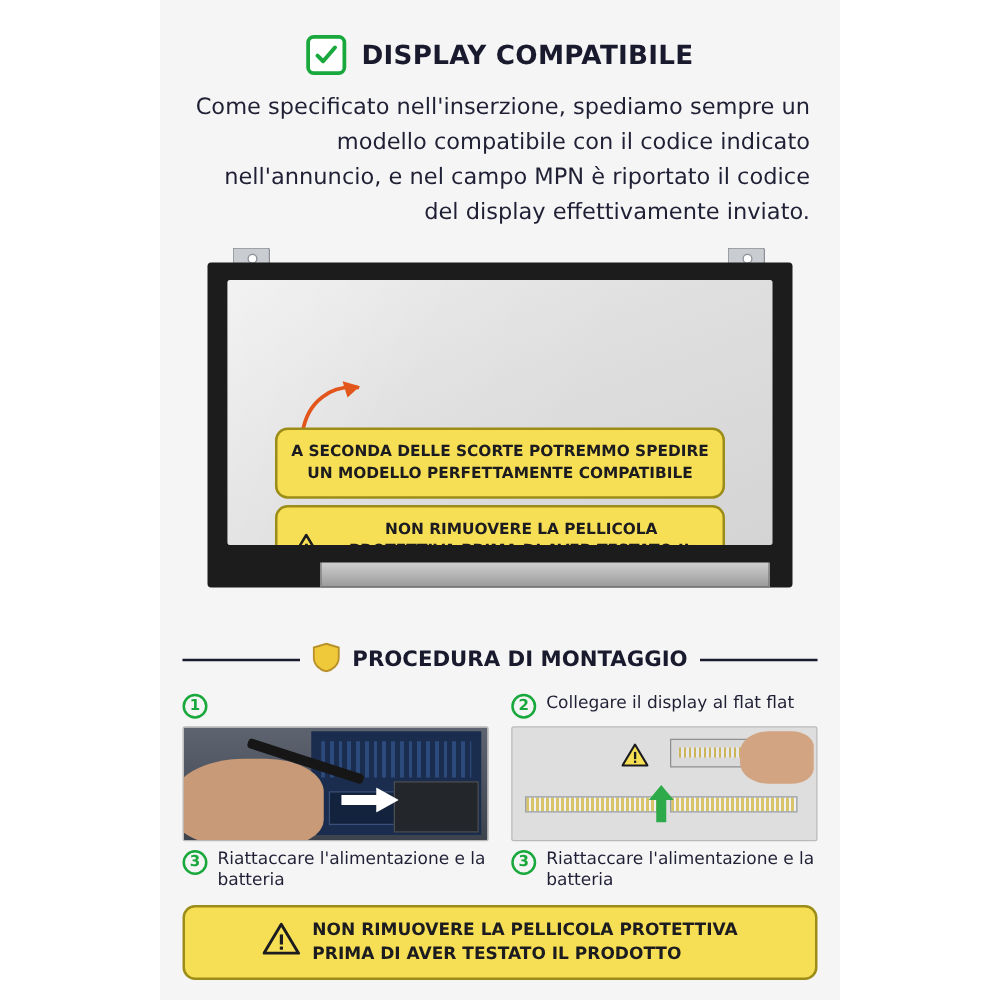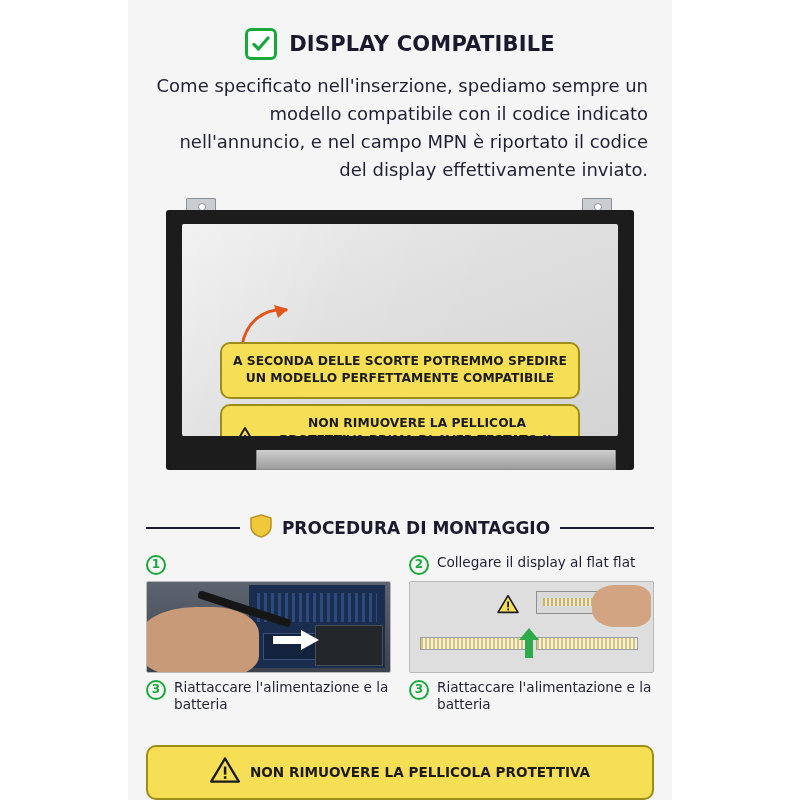--- a/index.html
+++ b/index.html
@@ -265,21 +265,21 @@
     background: #d3a482;
     border-radius: 40% 30% 30% 40%;
   }
   .p2 .warn-small { position: absolute; left: 36%; top: 14%; }
   .p2 .up-arrow { position: absolute; left: 45%; top: 52%; }
 
   
   .bottom-banner {
     position: absolute;
     left: 18px; right: 18px;
-    bottom: 0;
+    bottom: 16px;
     background: #f6df55;
     border: 2px solid #9c8c18;
     border-radius: 10px;
     padding: 9px 12px;
     display: flex;
     align-items: center;
     justify-content: center;
     gap: 10px;
     font-weight: bold;
     color: #1b1b20;
@@ -407,16 +407,17 @@
     <div class="bottom-banner">
       <span class="warn-tri">
         <svg width="30" height="28" viewBox="0 0 26 24">
           <path d="M13 2 L25 22 L1 22 Z" fill="#f6df55" stroke="#1b1b20" stroke-width="2" stroke-linejoin="round"></path>
           <rect x="12" y="9" width="2.2" height="7" fill="#1b1b20"></rect>
           <rect x="12" y="17.4" width="2.2" height="2.2" fill="#1b1b20"></rect>
         </svg>
       </span>
       <span>
         <span>NON RIMUOVERE LA PELLICOLA PROTETTIVA</span><br>
+        <span>PRIMA DI AVER TESTATO IL PRODOTTO</span>
       </span>
     </div>
   </div>
 </div>
 
 </body></html>

